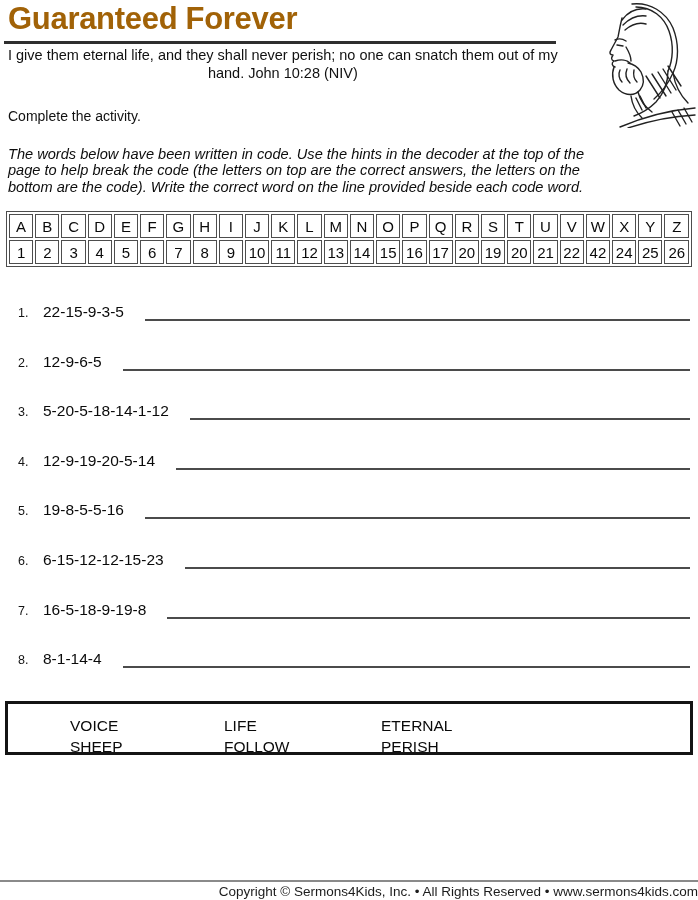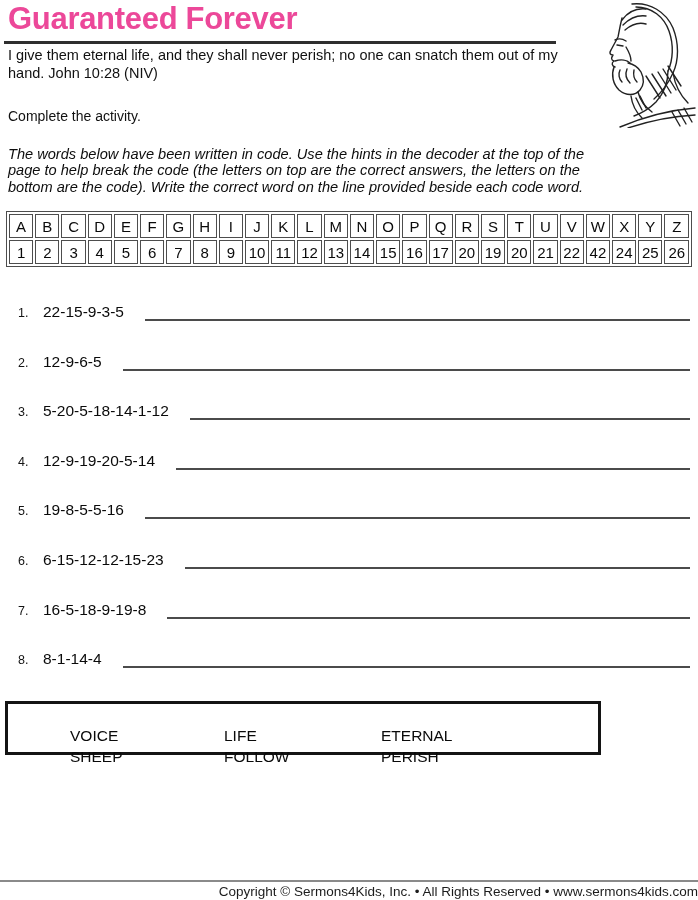--- a/index.html
+++ b/index.html
@@ -15,21 +15,21 @@
 
   
   .title {
     position: absolute;
     left: 8px;
     top: 1px;
     margin: 0;
     font-size: 31px;
     font-weight: bold;
     letter-spacing: -0.3px;
-    color: #ec4899;
+    color: #a16207;
   }
   .title-rule {
     position: absolute;
     left: 4px;
     top: 41px;
     width: 552px;
     border-top: 3px solid #2f2f2f;
   }
   .illustration {
     position: absolute;
@@ -37,20 +37,21 @@
     top: 0px;
     width: 120px;
     height: 128px;
   }
   .scripture {
     position: absolute;
     left: 8px;
     top: 47px;
     font-size: 14.5px;
     line-height: 17.5px;
+    text-align: center;
   }
   .activity-prompt {
     position: absolute;
     left: 8px;
     top: 108px;
     font-size: 14px;
   }
   .instructions {
     position: absolute;
     left: 8px;
@@ -115,25 +116,25 @@
     margin-left: 21px;
     border-bottom: 2px solid #4b4b4b;
     transform: translateY(4px);
   }
 
   
   .word-bank {
     position: absolute;
     left: 5px;
     top: 701px;
-    width: 596px;
+    width: 688px;
     height: 54px;
     border: 3px solid #141414;
     box-sizing: border-box;
-    padding-top: 21px;
+    padding-top: 11px;
   }
   .wb-row {
     display: grid;
     grid-template-columns: 154px 157px 155px auto;
     padding-left: 62px;
     font-size: 15.5px;
     line-height: 21px;
     color: #0a0a0a;
   }
 

